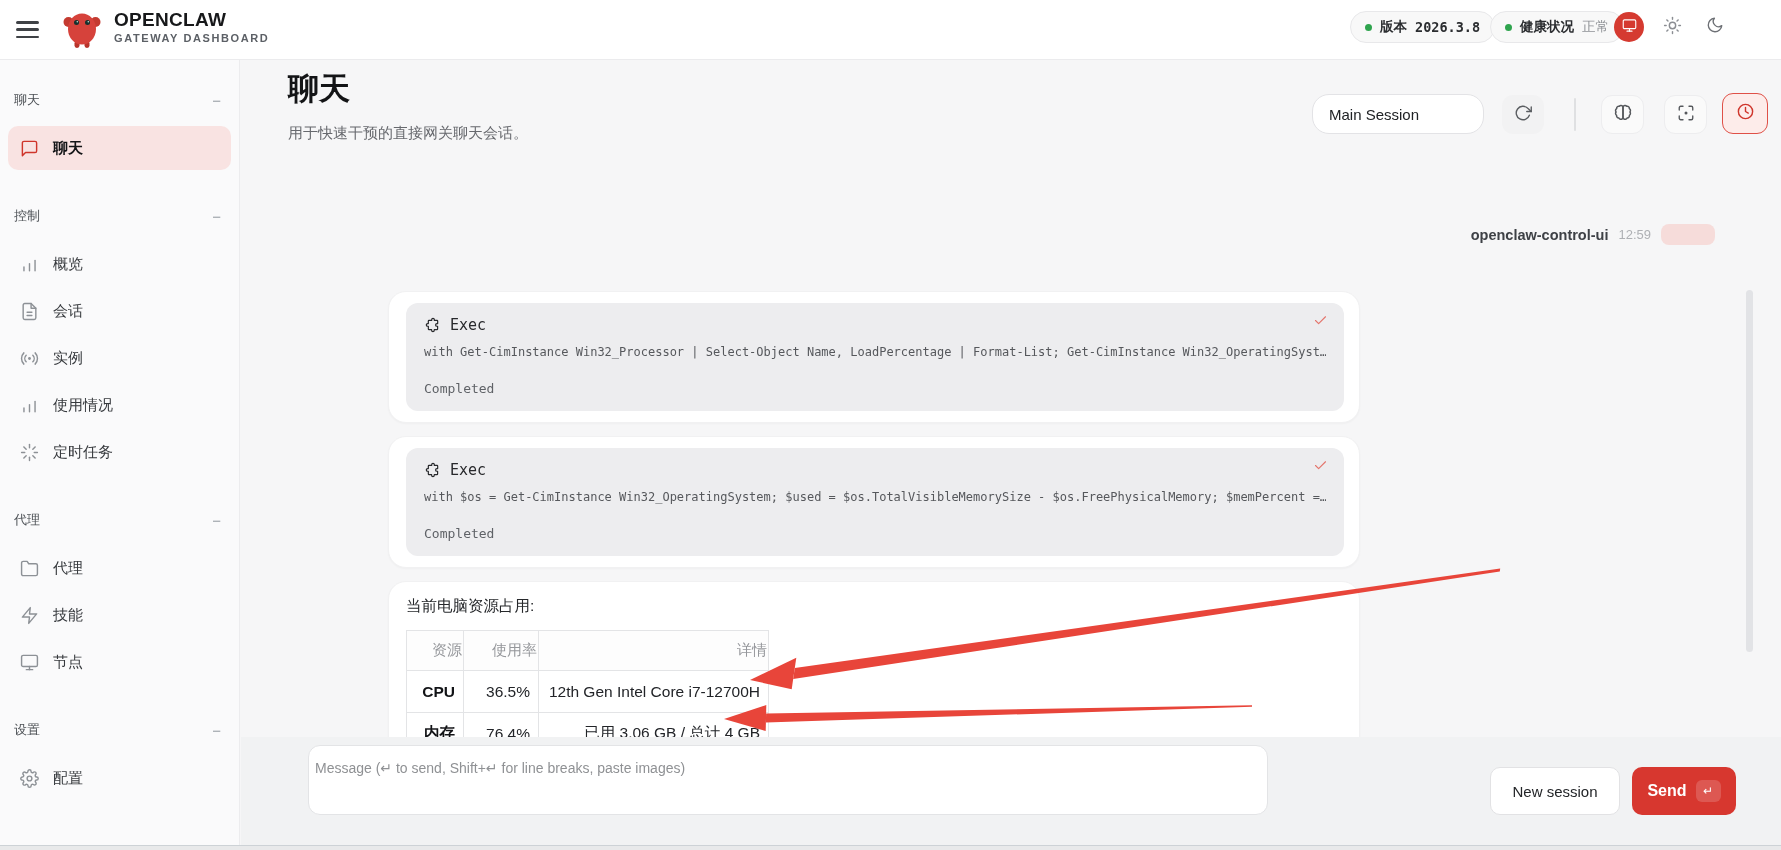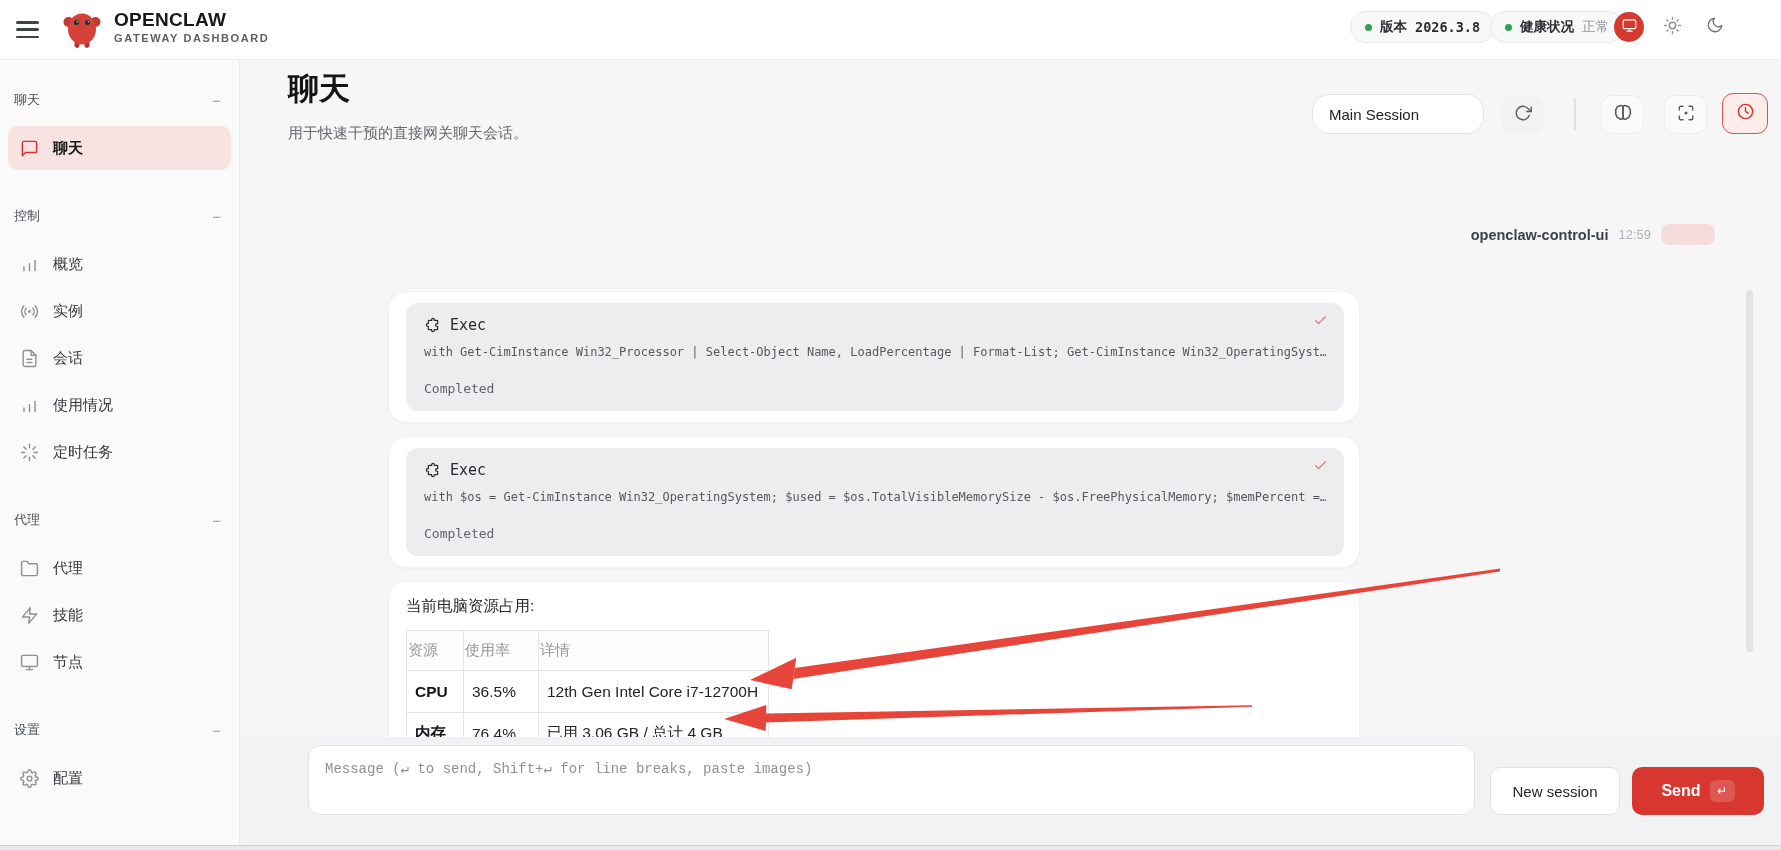--- a/index.html
+++ b/index.html
@@ -74,35 +74,35 @@
   .tool-bubble{height:132px;padding:11px 15px 11px 17px;}
   .tool-card{position:relative;height:100%;background:#ededef;border-radius:12px;box-sizing:border-box;
              padding:13px 18px;font-family:"DejaVu Sans Mono",monospace;}
   .tool-head{display:flex;align-items:center;gap:10px;font-size:15px;color:#28292c;}
   .tool-check{position:absolute;right:16px;top:10px;color:#e4756c;}
   .tool-cmd{margin-top:11px;font-size:12px;color:#56585c;white-space:nowrap;overflow:hidden;}
   .tool-status{margin-top:22px;font-size:13px;color:#5f6267;}
   .content-bubble{height:190px;padding:12px 17px;overflow:hidden;}
   .intro{font-size:15.5px;color:#26282b;margin:2px 0 13px;}
   table.res{border-collapse:collapse;width:363px;background:#fff;}
-  table.res th,table.res td{border:1px solid #e3e4e6;text-align:left;}
+  table.res th,table.res td{border:1px solid #e3e4e6;text-align:right;}
   table.res th{height:37px;font-weight:normal;font-size:15px;color:#95979b;background:#fdfdfd;}
   table.res td{height:41px;font-size:15.5px;color:#222428;padding:0 8px;white-space:nowrap;}
   table.res td.c0{font-weight:bold;color:#121316;}
 
   
   .composer{position:absolute;left:241px;top:737px;right:0;bottom:0;background:#f1f2f3;z-index:5;}
-  .msg-input{position:absolute;left:67px;top:8px;width:1167px;height:70px;background:#fff;
-             border:1px solid #e3e4e6;border-radius:12px;padding:14px 16px;box-sizing:border-box;
-             font-family:Liberation Mono, monospace;font-size:14px;color:#26282b;resize:none;outline:none;}
+  .msg-input{position:absolute;left:67px;top:8px;width:960px;height:70px;background:#fff;
+             border:1px solid #e3e4e6;border-radius:12px;padding:14px 6px;box-sizing:border-box;
+             font-family:Liberation Sans, sans-serif;font-size:14px;color:#26282b;resize:none;outline:none;}
   .msg-input::placeholder{color:#8f9194;}
   .btn-new{position:absolute;left:1249px;top:30px;width:130px;height:48px;background:#fff;
            border:1px solid #e2e2e4;border-radius:10px;font-size:15px;color:#232528;cursor:pointer;
            font-family:"Liberation Sans",sans-serif;}
-  .btn-send{position:absolute;left:1391px;top:30px;width:132px;height:48px;background:#d7372f;
+  .btn-send{position:absolute;left:1391px;top:30px;width:104px;height:48px;background:#d7372f;
             border:none;border-radius:10px;color:#fff;font-size:16px;font-weight:bold;display:flex;
             align-items:center;justify-content:center;gap:9px;cursor:pointer;
             font-family:"Liberation Sans",sans-serif;}
   .send-key{width:25px;height:22px;border-radius:6px;background:rgba(255,255,255,.17);
             font-size:12px;font-weight:normal;display:flex;align-items:center;justify-content:center;}
 
   .bottom-strip{position:absolute;left:0;bottom:0;width:100%;height:5px;background:#e8e9ea;
                 border-top:1px solid #cdd2d6;z-index:30;box-sizing:border-box;}
   .scroll-thumb{position:absolute;left:1746px;top:290px;width:7px;height:362px;background:#e2e3e6;
                 border-radius:4px;z-index:3;}
@@ -195,36 +195,36 @@
           <div class="side-item">
             <svg width="19" height="19" viewBox="0 0 24 24" fill="none" stroke="currentColor" stroke-width="1.8" stroke-linecap="round" stroke-linejoin="round">
               <path d="M5 20v-5"></path>
               <path d="M12 20v-9"></path>
               <path d="M19 20V7"></path>
             </svg>
             <span>概览</span>
           </div>
           <div class="side-item">
             <svg width="19" height="19" viewBox="0 0 24 24" fill="none" stroke="currentColor" stroke-width="1.8" stroke-linecap="round" stroke-linejoin="round">
+              <path d="M14 2H6a2 2 0 0 0-2 2v16a2 2 0 0 0 2 2h12a2 2 0 0 0 2-2V8z"></path>
+              <path d="M14 2v6h6"></path>
+              <path d="M15 13H9"></path>
+              <path d="M15 17H9"></path>
+            </svg>
+            <span>会话</span>
+          </div>
+          <div class="side-item">
+            <svg width="19" height="19" viewBox="0 0 24 24" fill="none" stroke="currentColor" stroke-width="1.8" stroke-linecap="round" stroke-linejoin="round">
               <circle cx="12" cy="12" r="1.8" fill="currentColor" stroke="none"></circle>
               <path d="M16.2 7.8a6 6 0 0 1 0 8.4"></path>
               <path d="M7.8 16.2a6 6 0 0 1 0-8.4"></path>
               <path d="M19.1 4.9a10 10 0 0 1 0 14.2"></path>
               <path d="M4.9 19.1a10 10 0 0 1 0-14.2"></path>
             </svg>
             <span>实例</span>
-          </div>
-          <div class="side-item">
-            <svg width="19" height="19" viewBox="0 0 24 24" fill="none" stroke="currentColor" stroke-width="1.8" stroke-linecap="round" stroke-linejoin="round">
-              <path d="M14 2H6a2 2 0 0 0-2 2v16a2 2 0 0 0 2 2h12a2 2 0 0 0 2-2V8z"></path>
-              <path d="M14 2v6h6"></path>
-              <path d="M15 13H9"></path>
-              <path d="M15 17H9"></path>
-            </svg>
-            <span>会话</span>
           </div>
           <div class="side-item">
             <svg width="19" height="19" viewBox="0 0 24 24" fill="none" stroke="currentColor" stroke-width="1.8" stroke-linecap="round" stroke-linejoin="round">
               <path d="M5 20v-5"></path>
               <path d="M12 20v-9"></path>
               <path d="M19 20V7"></path>
             </svg>
             <span>使用情况</span>
           </div>
           <div class="side-item">

